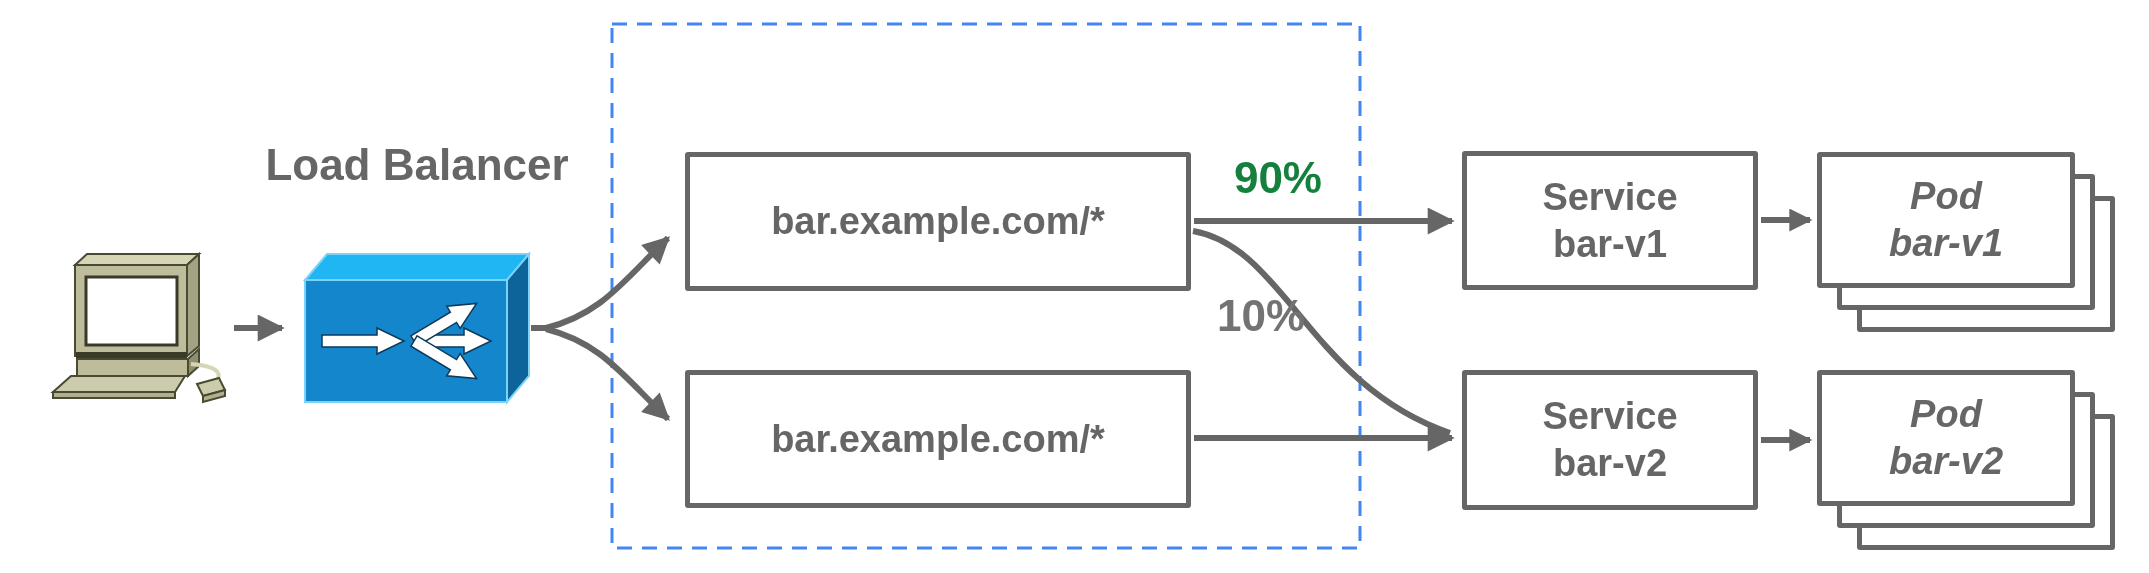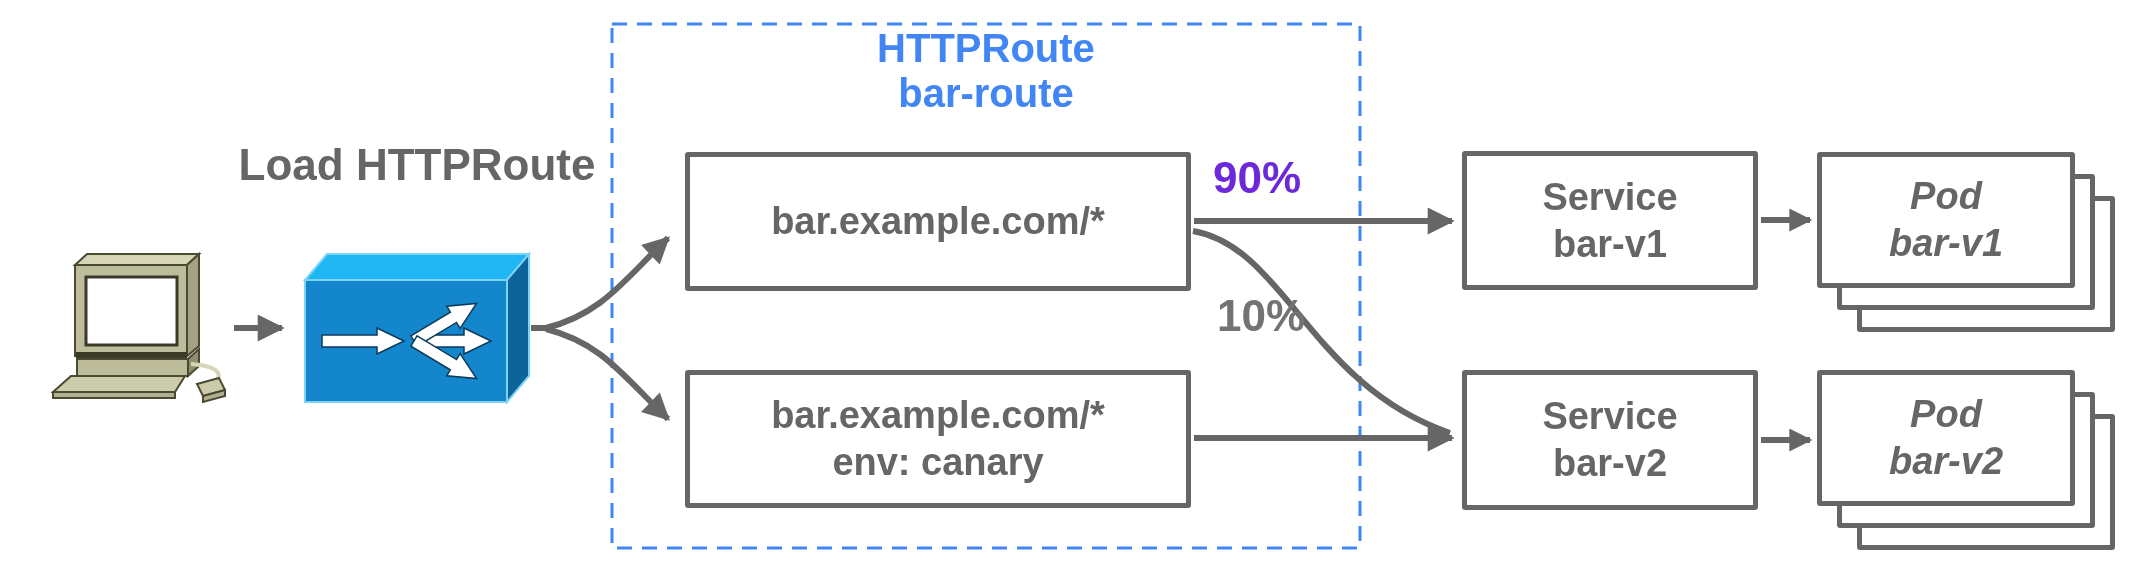--- a/index.html
+++ b/index.html
@@ -18,21 +18,21 @@
     display:flex;flex-direction:column;align-items:center;justify-content:center;
   }
   .node .line{font-size:38px;line-height:47px;color:#666666;white-space:nowrap;}
   .txt-blue{color:#4285F4;text-align:center;}
   .txt-green{color:#34A853;}
   
   .caption{position:absolute;z-index:3;text-align:center;white-space:nowrap;}
   #lb-label{left:237px;top:140px;width:360px;font-size:44px;color:#666666;}
   #route-title{left:786px;top:26px;width:400px;font-size:40px;line-height:45px;color:#4285F4;}
   .weight{width:130px;font-size:44px;}
-  #weight-90{left:1192px;top:153px;color:#6d28d9;}
+  #weight-90{left:1192px;top:153px;color:#15803d;text-align:right;}
   #weight-10{left:1196px;top:291px;color:#737373;}
   
   .pod-stack{position:absolute;width:300px;height:182px;z-index:2;}
   .pod-card{
     position:absolute;width:258px;height:136px;box-sizing:border-box;
     background:#fff;border:5px solid #666666;border-radius:3px;
     display:flex;flex-direction:column;align-items:center;justify-content:center;
   }
   .pod-card .line{font-size:38px;line-height:47px;color:#666666;white-space:nowrap;font-style:italic;}
 </style>
@@ -96,34 +96,29 @@
     <polygon points="3,30 205,30 227,4 25,4" fill="#1FB6F3" stroke="#7DD3F7" stroke-width="2"></polygon>
     <polygon points="205,30 227,4 227,126 205,152" fill="#0C649B" stroke="#7DD3F7" stroke-width="2"></polygon>
     <rect x="3" y="30" width="202" height="122" fill="#1486CC" stroke="#7DD3F7" stroke-width="2"></rect>
 
     <path d="M 20,85 h 55 v -7 l 27,13 l -27,13 v -7 h -55 z" fill="#ffffff" stroke="#0B3A5A" stroke-width="1.5"></path>
     <path d="M 112,85 h 50 v -7 l 27,13 l -27,13 v -7 h -50 z" fill="#ffffff" stroke="#0B3A5A" stroke-width="1.5"></path>
     <path d="M 112,85 h 46 v -7 l 27,13 l -27,13 v -7 h -46 z" fill="#ffffff" stroke="#0B3A5A" stroke-width="1.5" transform="rotate(-31 112 91)"></path>
     <path d="M 112,85 h 46 v -7 l 27,13 l -27,13 v -7 h -46 z" fill="#ffffff" stroke="#0B3A5A" stroke-width="1.5" transform="rotate(31 112 91)"></path>
   </svg>
 
-  <div class="caption" id="lb-label">Load HTTPRoute</div>
+  <div class="caption" id="lb-label">Load Balancer</div>
 
-  <div class="caption" id="route-title">
-    <div>HTTPRoute</div>
-    <div>bar-route</div>
-  </div>
 
   <div class="node" style="left:685px;top:152px;width:506px;height:139px;">
     <div class="line">bar.example.com/*</div>
   </div>
 
   <div class="node" style="left:685px;top:370px;width:506px;height:138px;">
     <div class="line">bar.example.com/*</div>
-    <div class="line">env: canary</div>
   </div>
 
   <div class="caption weight" id="weight-90">90%</div>
   <div class="caption weight" id="weight-10">10%</div>
 
   <div class="node" style="left:1462px;top:151px;width:296px;height:139px;">
     <div class="line">Service</div>
     <div class="line txt-blue">bar-v1</div>
   </div>
 

